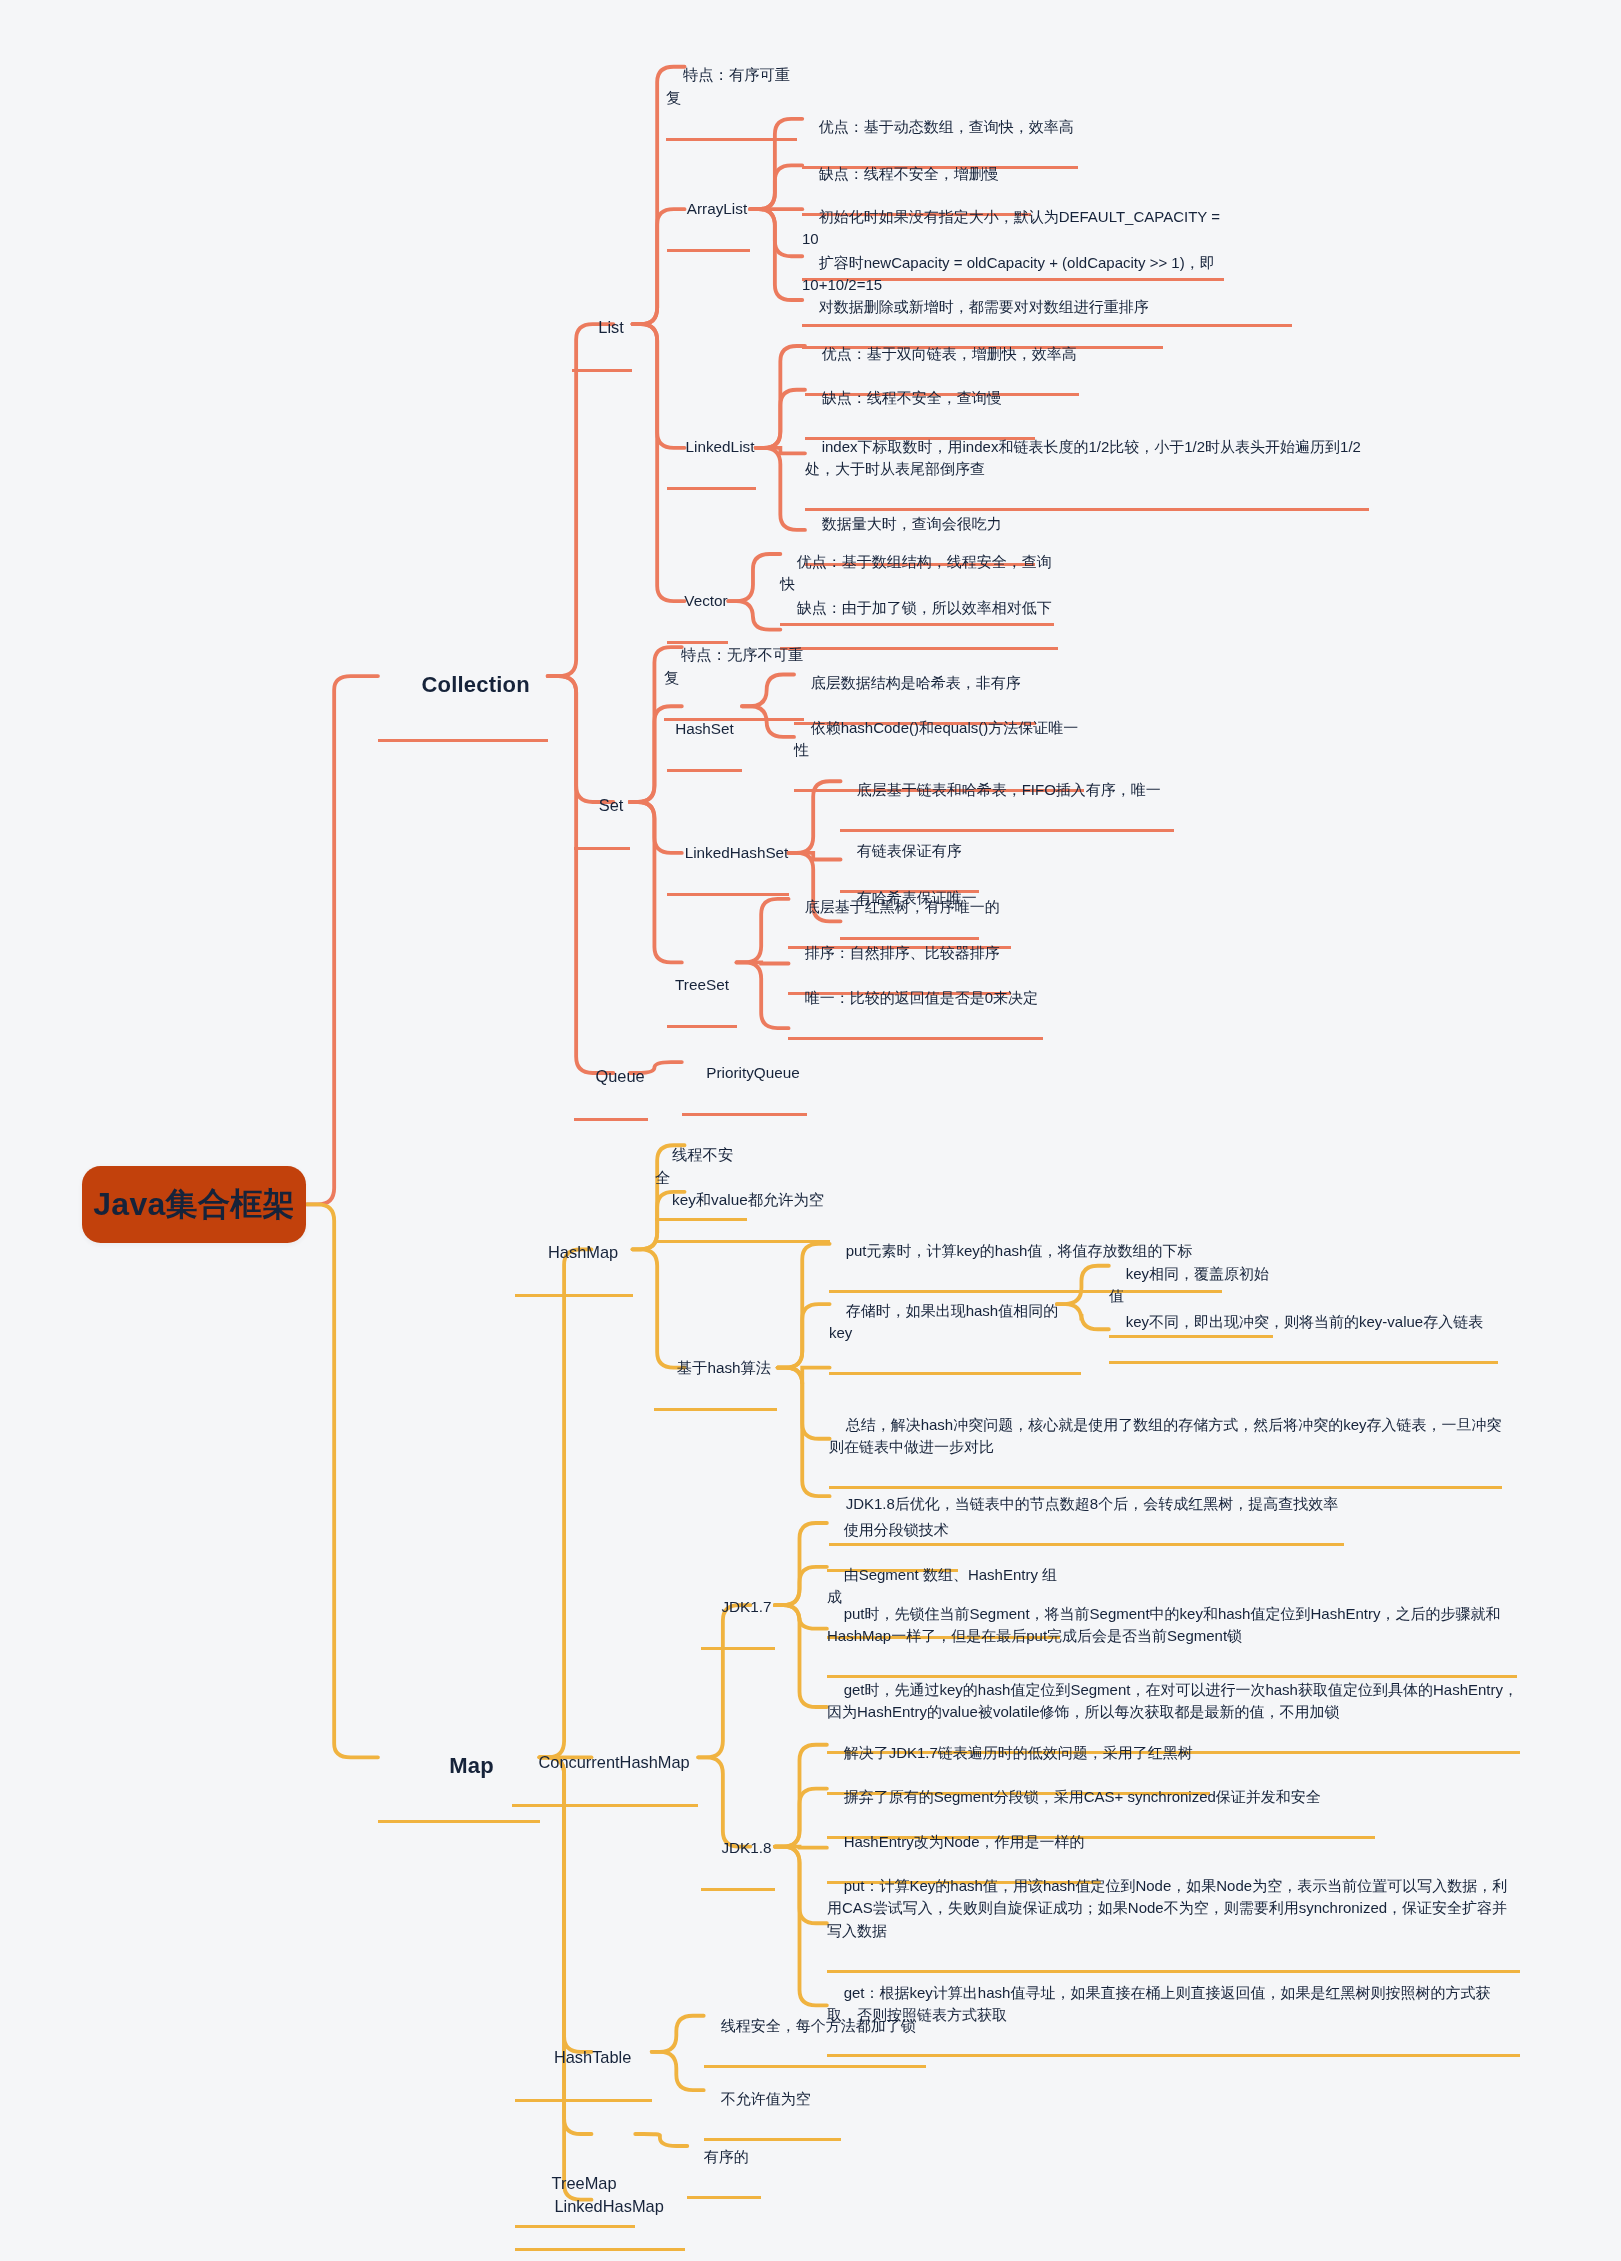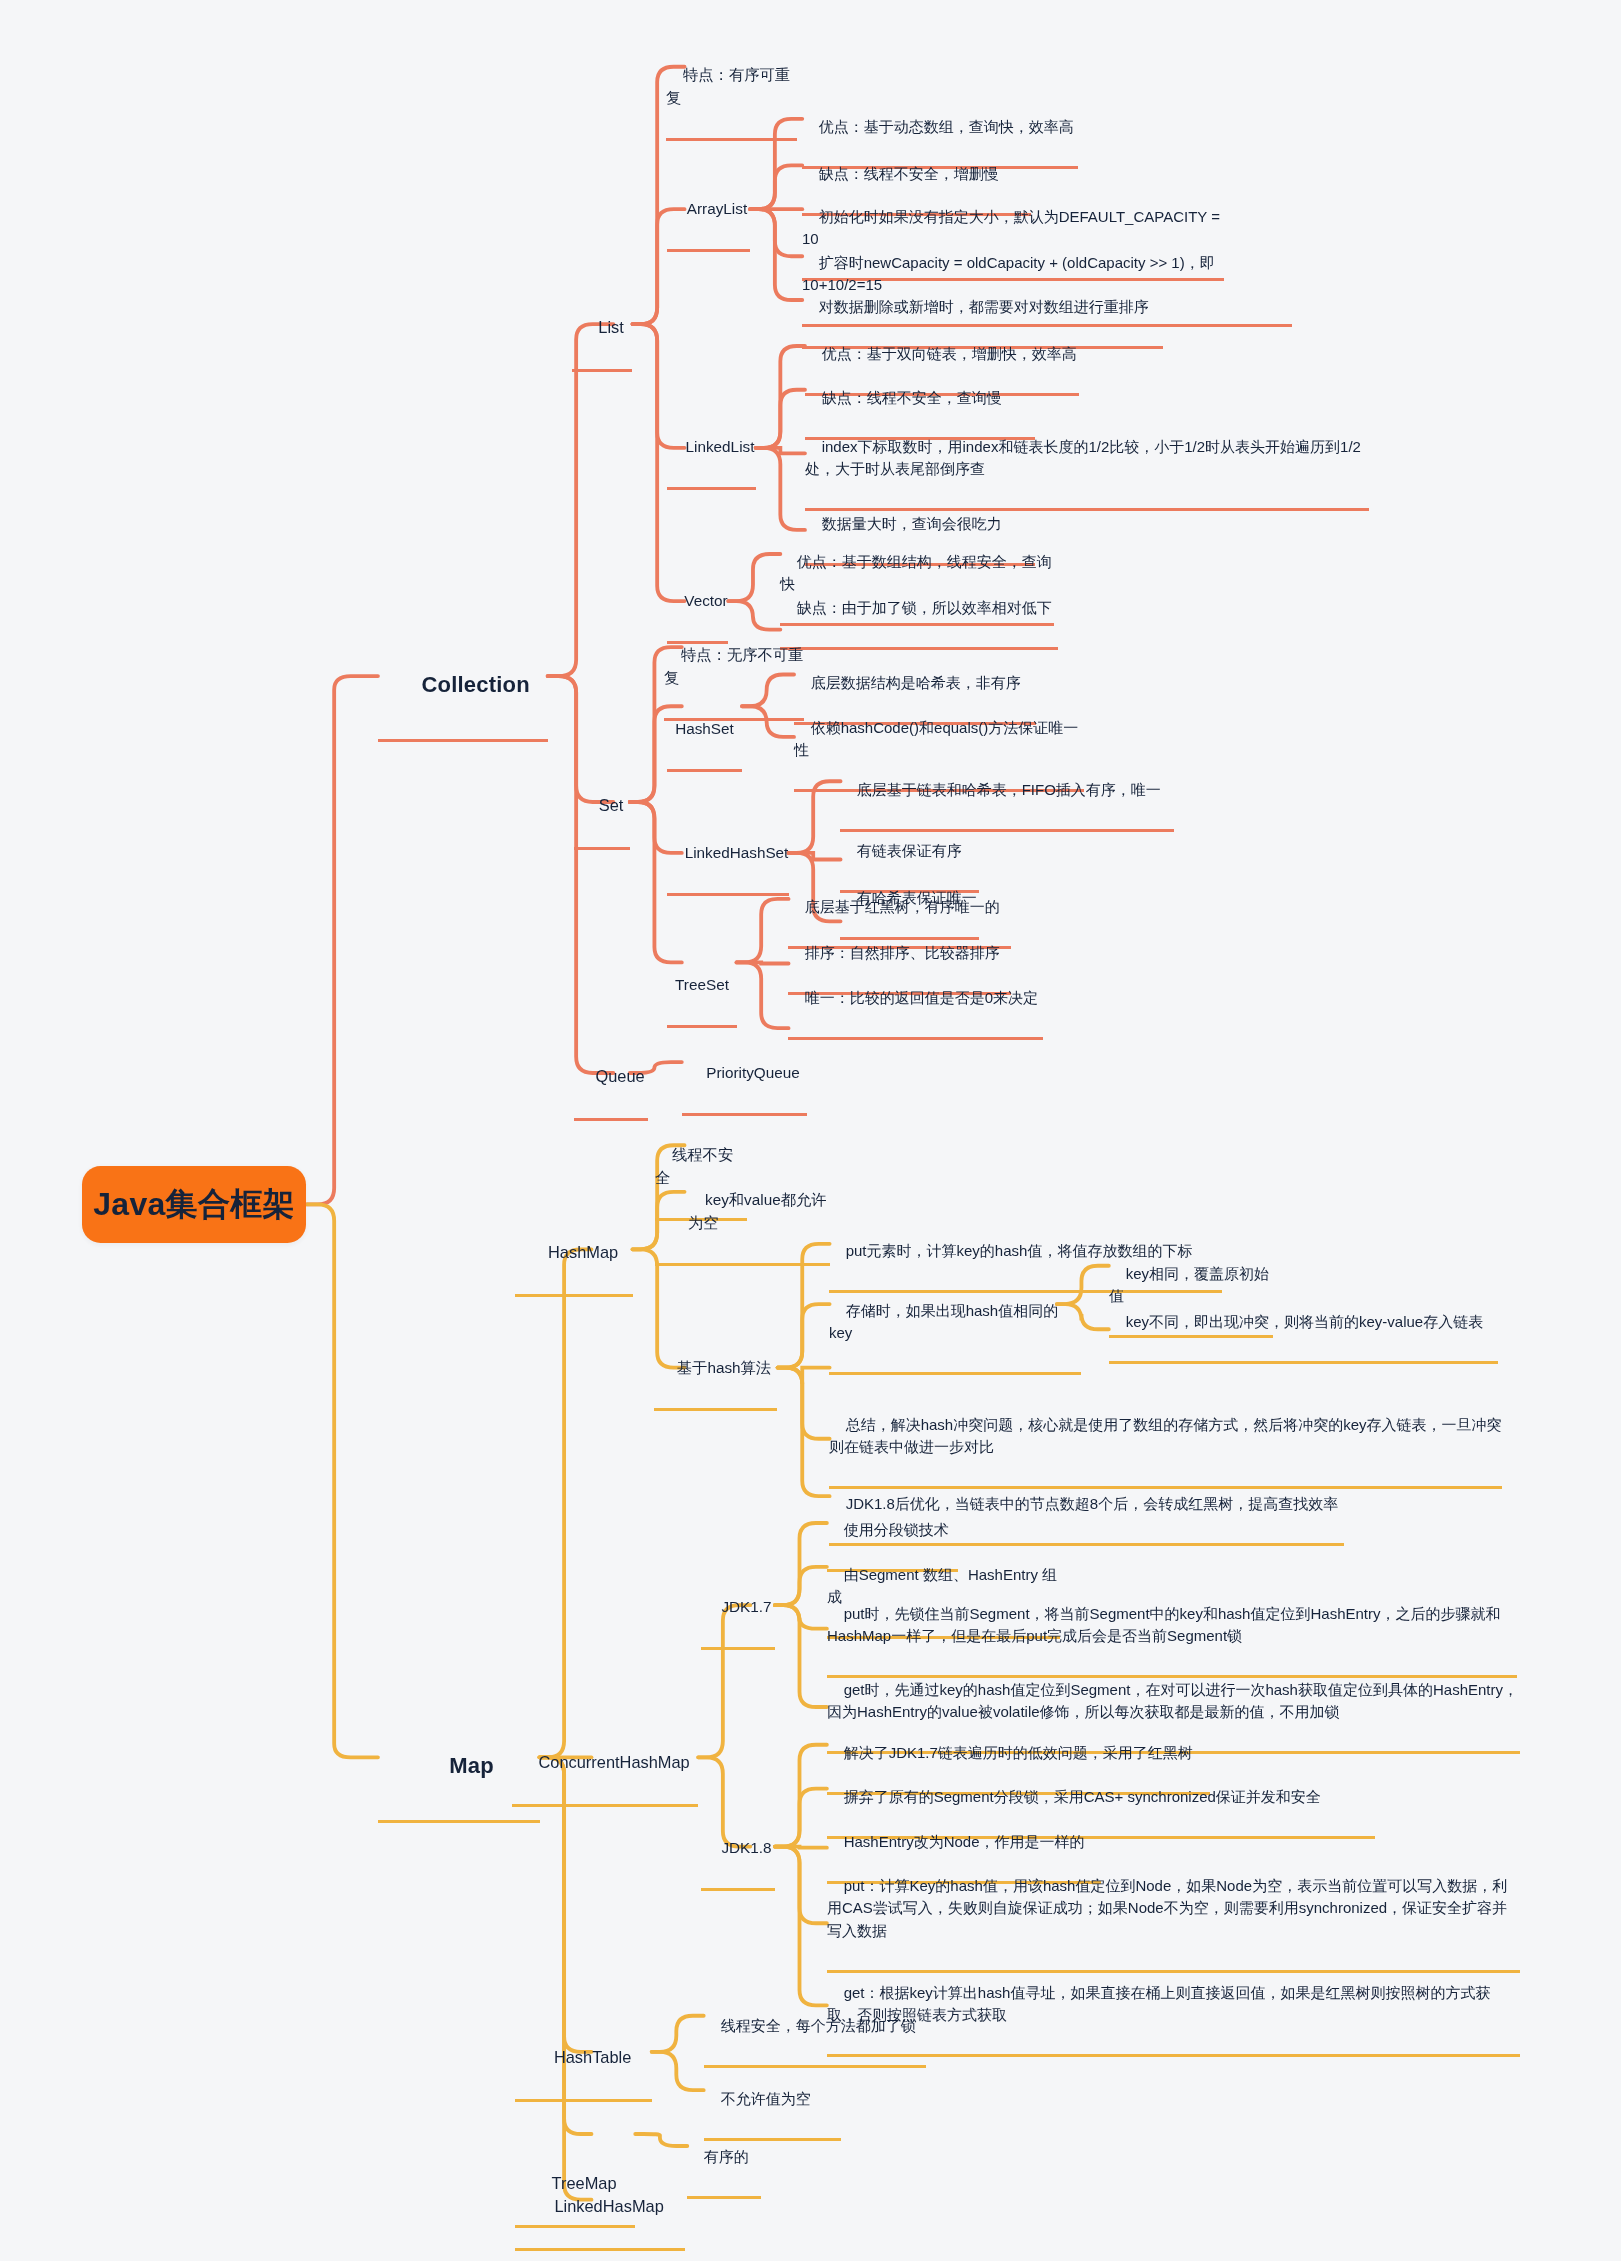--- a/index.html
+++ b/index.html
@@ -11,21 +11,21 @@
     height:2261px;
     position:relative;
     overflow:hidden;
   }
   #canvas{position:absolute;left:0;top:0;width:1622px;height:2261px;}
   #svg{position:absolute;left:0;top:0;width:1622px;height:2261px;pointer-events:none;}
 
   
   .root-node{
     position:absolute;
-    background:#f97316;
+    background:#c2410c;
     border-radius:18.6px;
     box-shadow:0 1.1px 5.5px rgba(30,40,60,.05);
     display:flex;align-items:center;justify-content:center;
     font-weight:bold;
     letter-spacing:0.3px;
   }
 
   
   .node{
     position:absolute;
@@ -247,21 +247,21 @@
   <div class="node lvl1 u-amber center" style="left:378px;top:1716px;width:162px;">
     <span>Map</span>
   </div>
 
   <div class="node lvl2 u-amber center" style="left:515px;top:1215px;width:118px;">
     <span>HashMap</span>
   </div>
   <div class="node lvl3 u-amber" style="left:655px;top:1121px;width:92px;">
     <span>线程不安全</span>
   </div>
-  <div class="node lvl3 u-amber" style="left:655px;top:1166px;width:175px;padding-left:33px;">
+  <div class="node lvl3 u-amber" style="left:655px;top:1166px;width:175px;">
     <span>key和value都允许为空</span>
   </div>
 
   <div class="node lvl3 u-amber center" style="left:654px;top:1334px;width:123px;">
     <span>基于hash算法</span>
   </div>
   <div class="node lvl4 u-amber" style="left:829px;top:1217px;width:393px;">
     <span>put元素时，计算key的hash值，将值存放数组的下标</span>
   </div>
   <div class="node lvl4 u-amber" style="left:829px;top:1277px;width:252px;">

